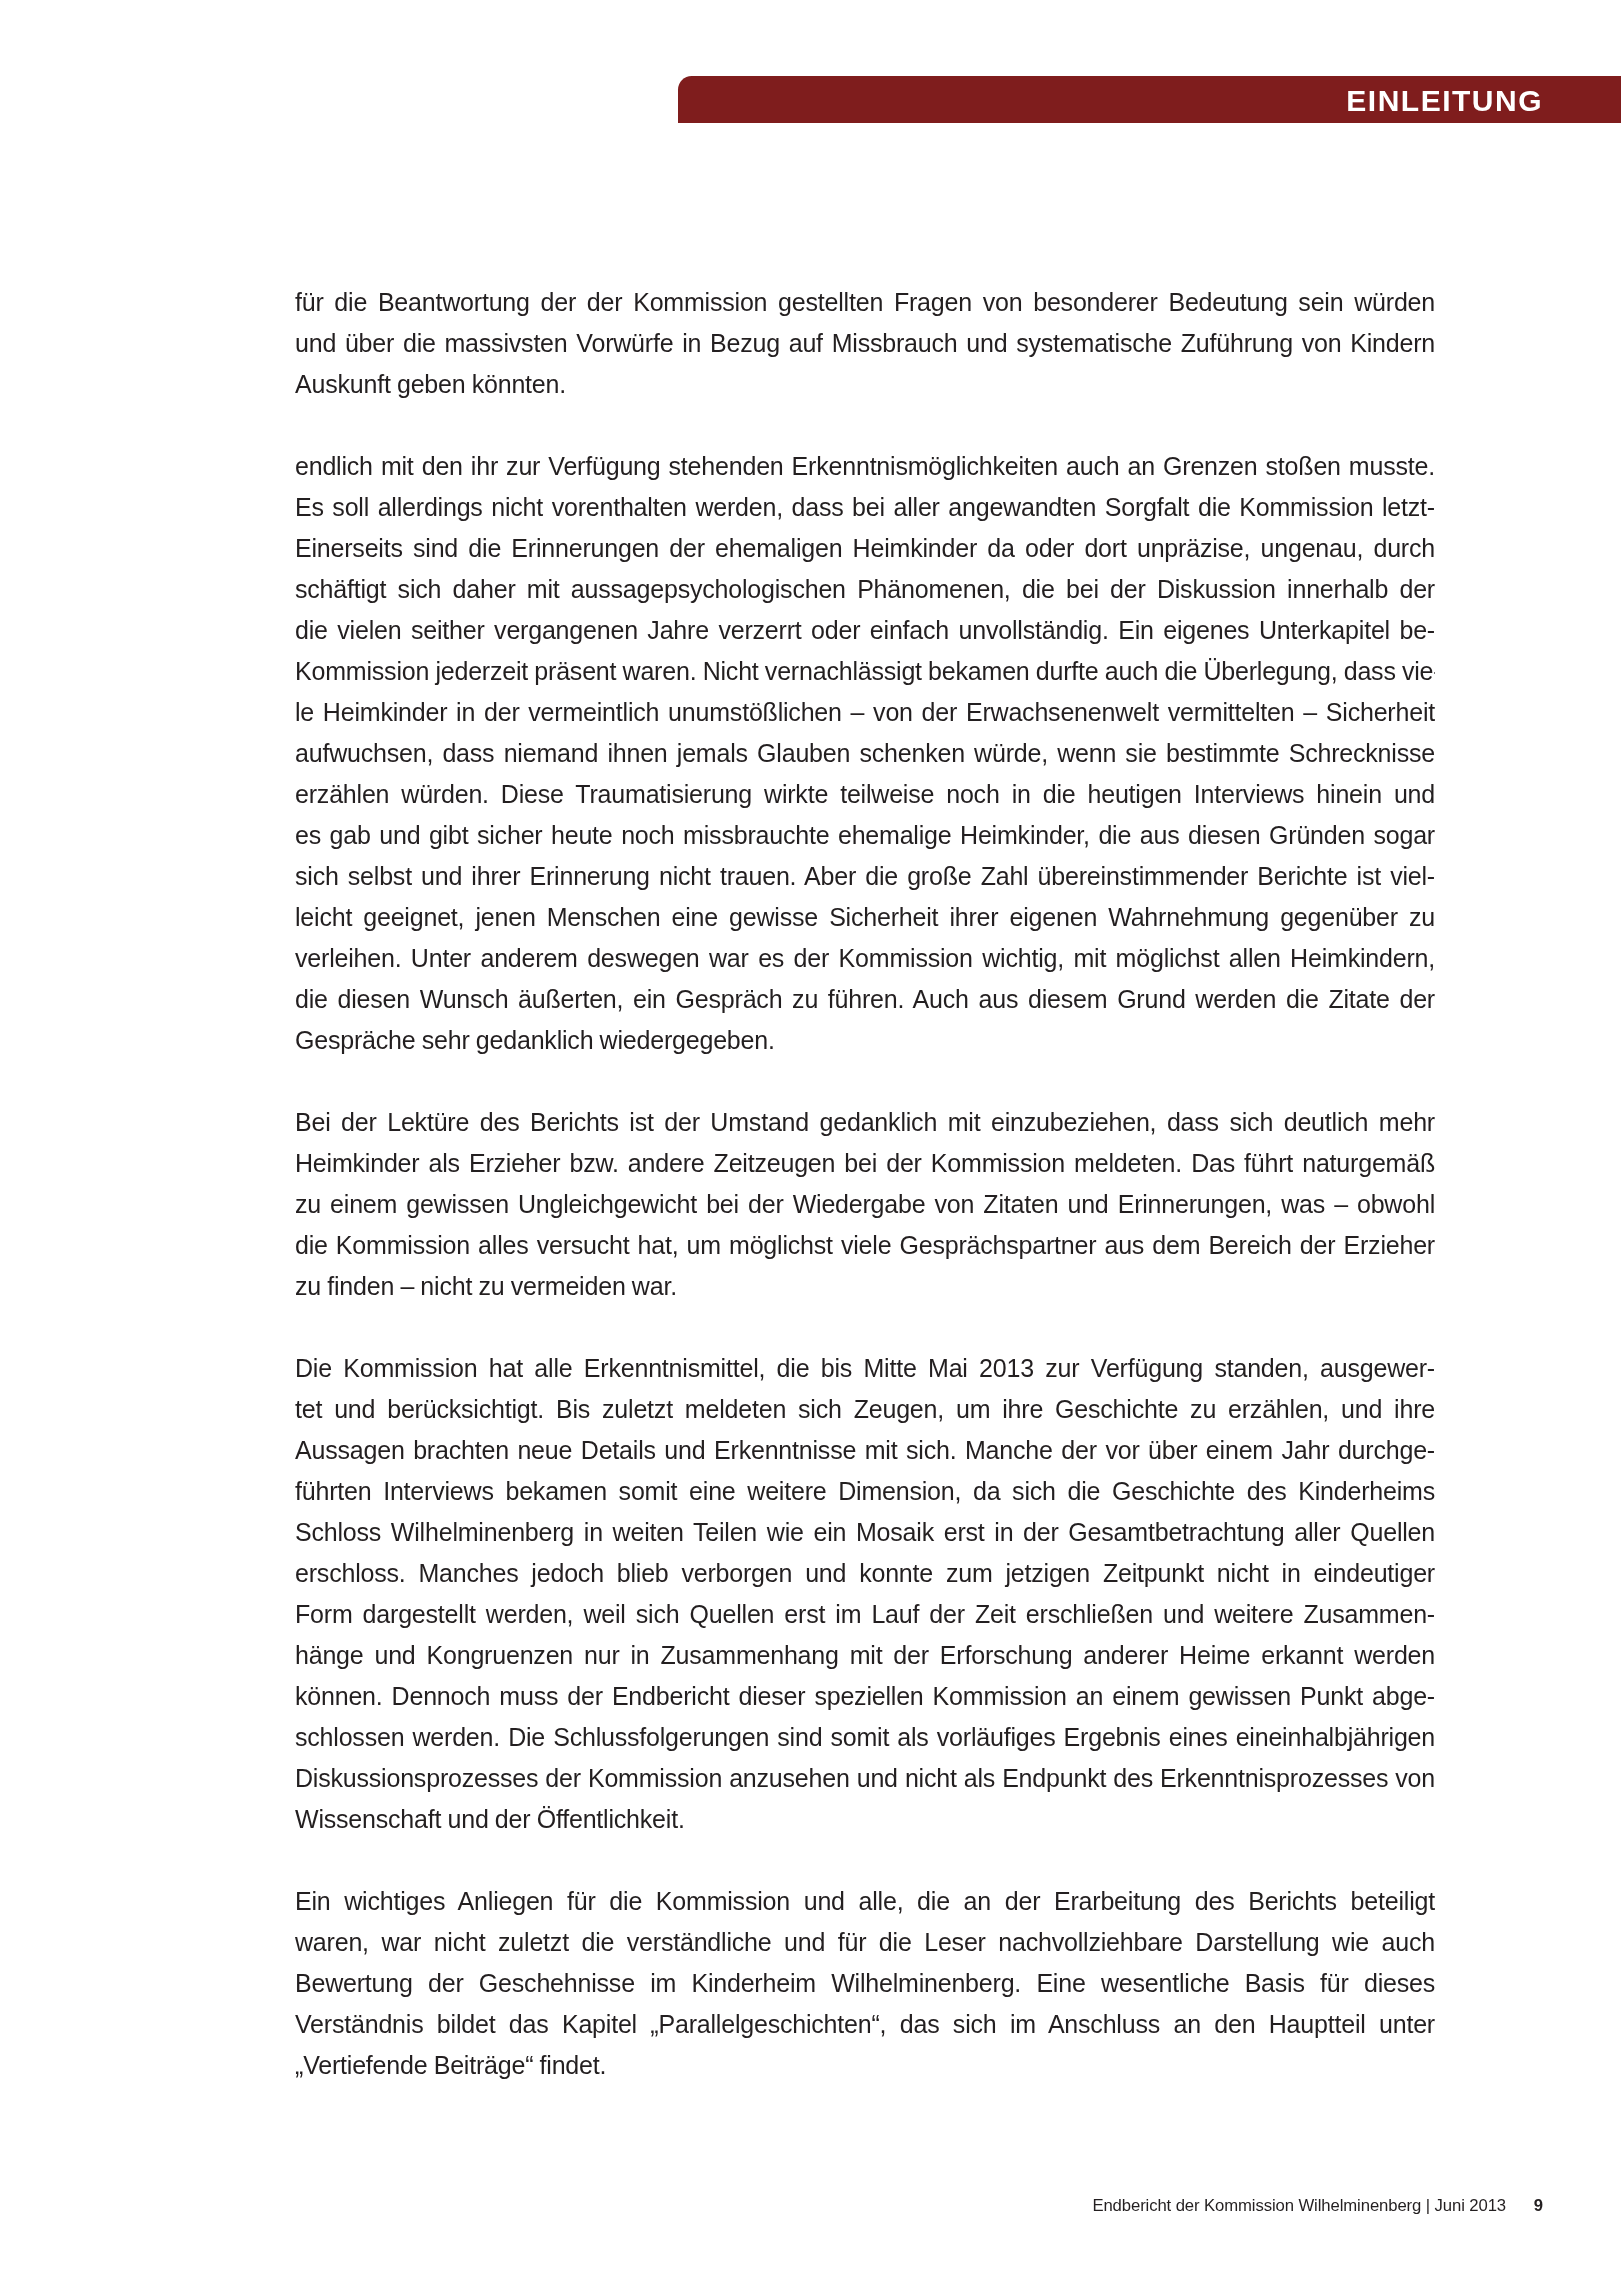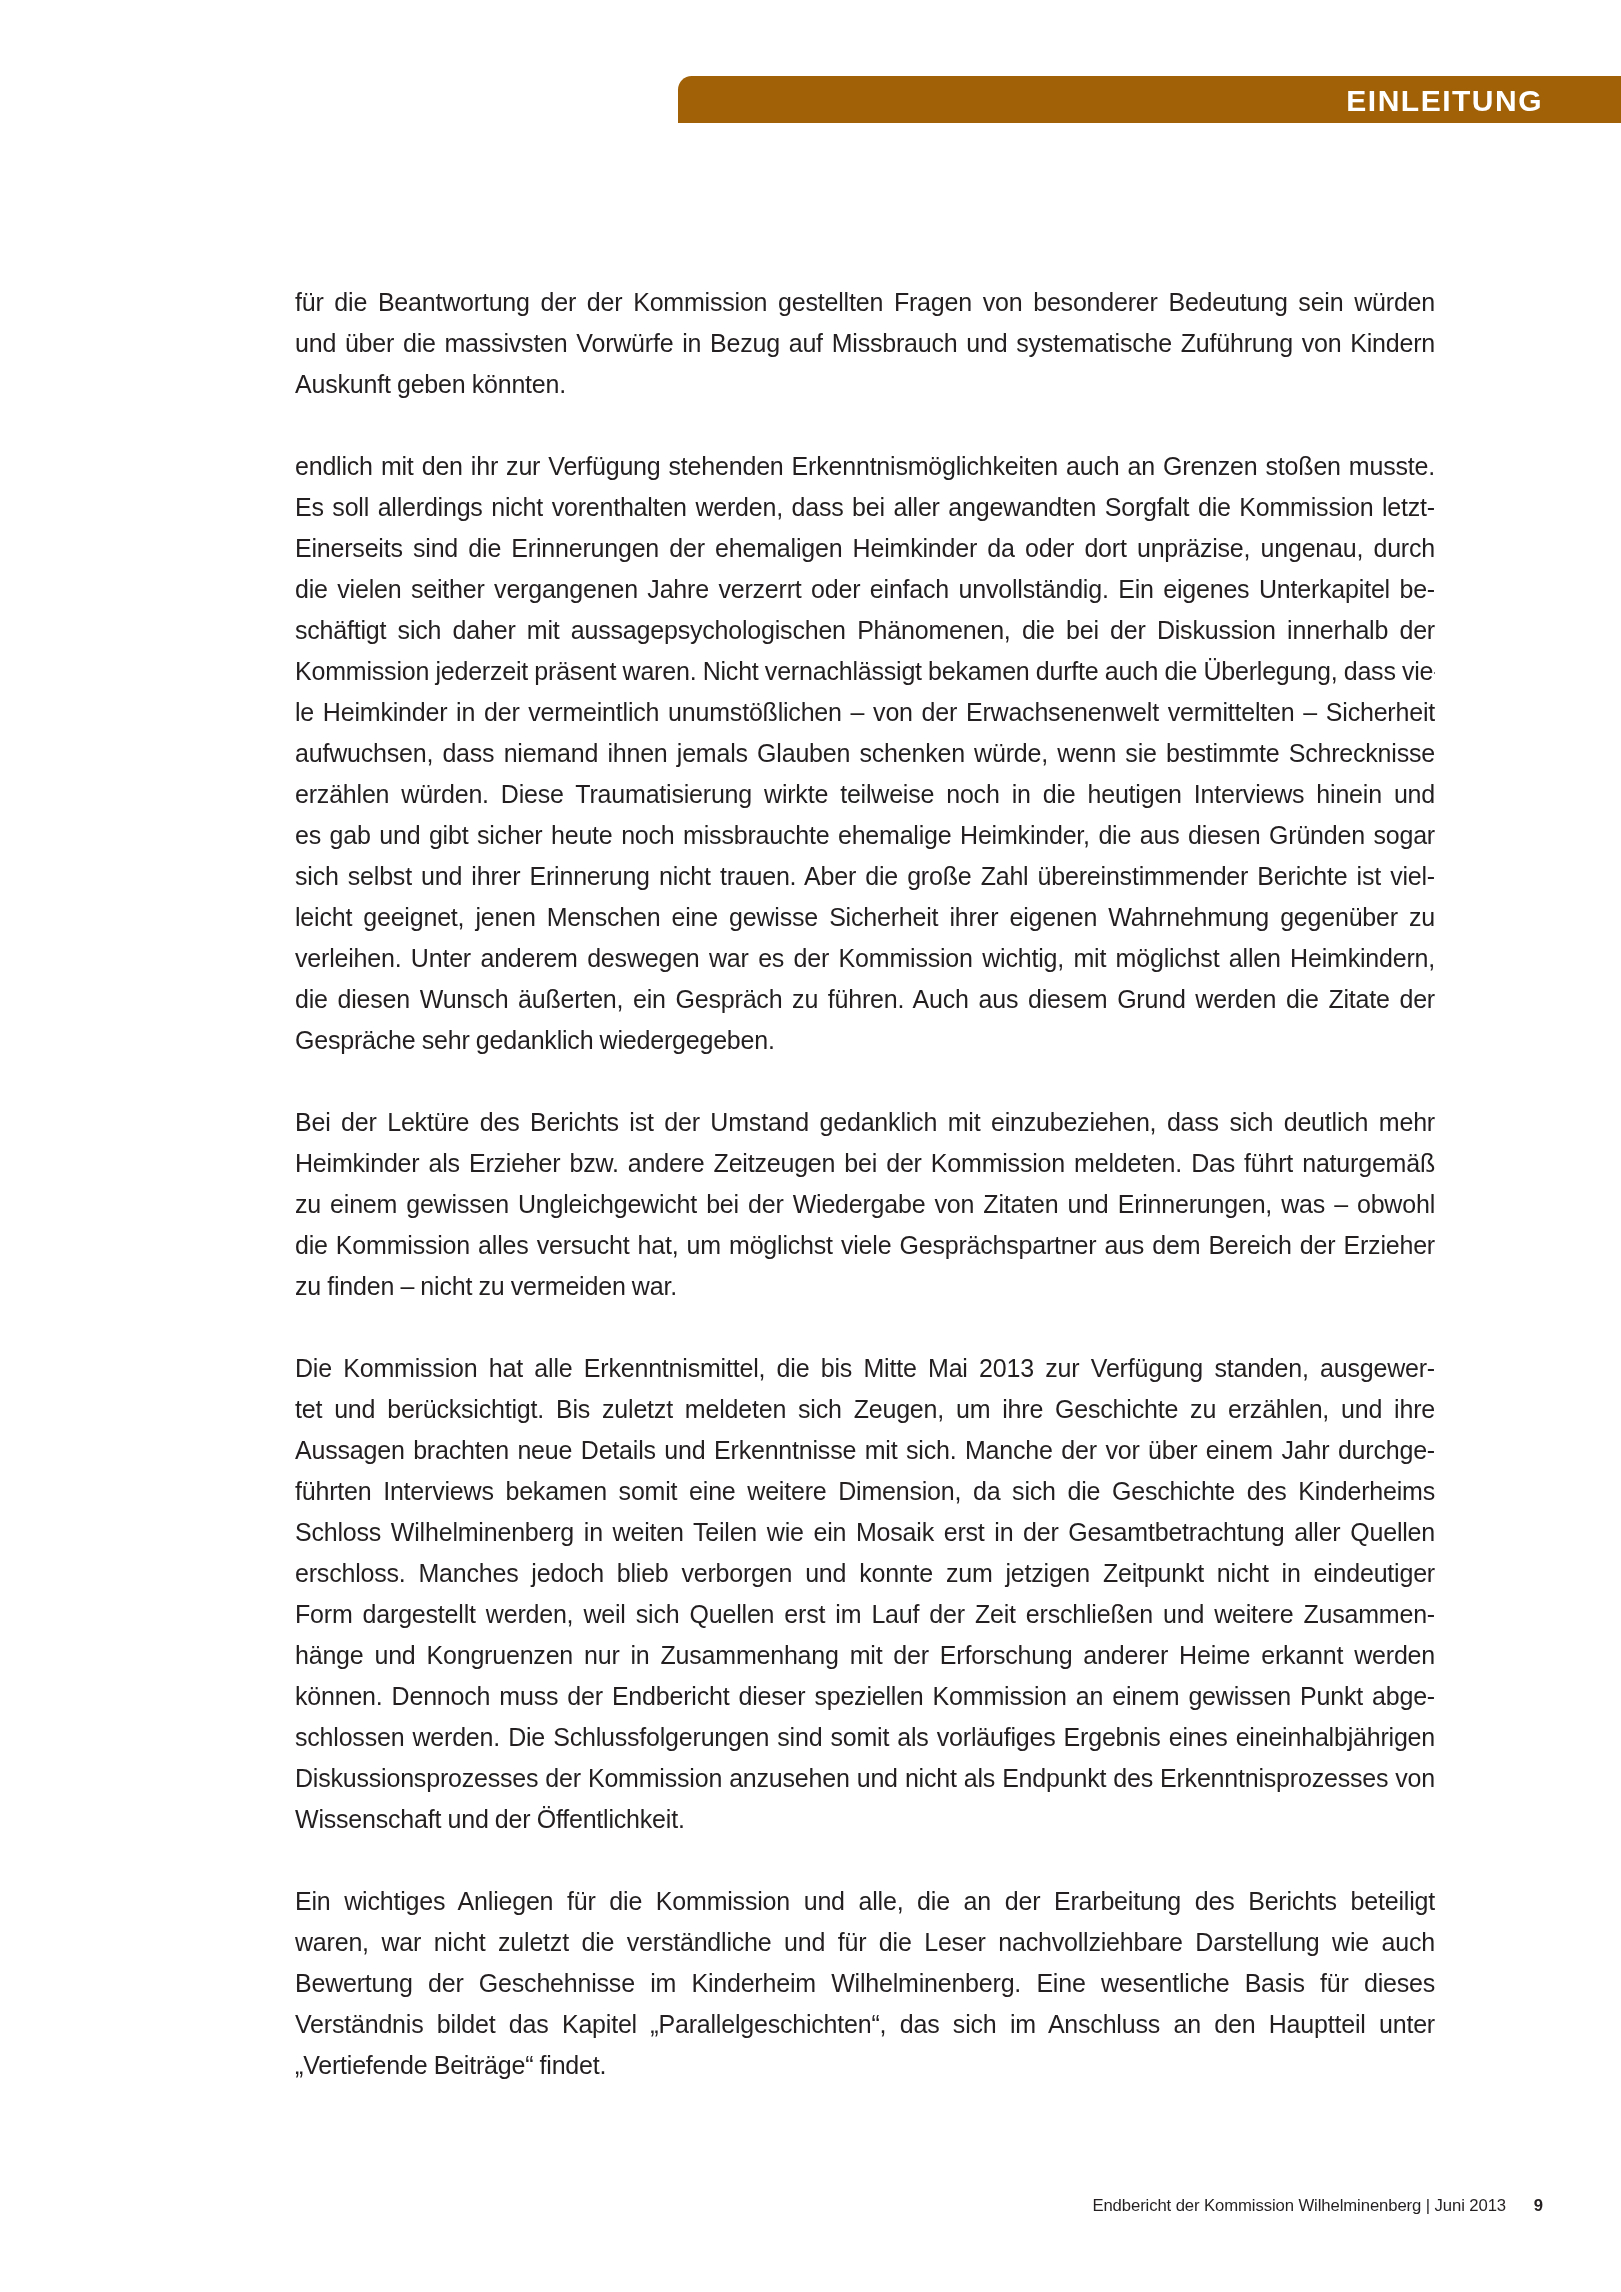--- a/index.html
+++ b/index.html
@@ -14,21 +14,21 @@
       overflow: hidden;
       font-family: "Liberation Sans", "DejaVu Sans", sans-serif;
       color: #231f20;
     }
     .header-bar {
       position: absolute;
       left: 678px;
       top: 76px;
       width: 943px;
       height: 47px;
-      background: #a16207;
+      background: #7f1d1d;
       border-top-left-radius: 13.7px;
       box-sizing: border-box;
     }
     .header-title {
       position: absolute;
       right: 78px;
       top: 0;
       height: 47px;
       line-height: 49px;
       color: #ffffff;
@@ -91,22 +91,22 @@
 <div class="content">
   <p class="para">
       <span class="line">für die Beantwortung der der Kommission gestellten Fragen von besonderer Bedeutung sein würden</span>
       <span class="line">und über die massivsten Vorwürfe in Bezug auf Missbrauch und systematische Zuführung von Kindern</span>
       <span class="line last">Auskunft geben könnten.</span>
     </p>
   <p class="para">
       <span class="line">endlich mit den ihr zur Verfügung stehenden Erkenntnismöglichkeiten auch an Grenzen stoßen musste.</span>
       <span class="line">Es soll allerdings nicht vorenthalten werden, dass bei aller angewandten Sorgfalt die Kommission letzt-</span>
       <span class="line">Einerseits sind die Erinnerungen der ehemaligen Heimkinder da oder dort unpräzise, ungenau, durch</span>
+      <span class="line">schäftigt sich daher mit aussagepsychologischen Phänomenen, die bei der Diskussion innerhalb der</span>
       <span class="line">die vielen seither vergangenen Jahre verzerrt oder einfach unvollständig. Ein eigenes Unterkapitel be-</span>
-      <span class="line">schäftigt sich daher mit aussagepsychologischen Phänomenen, die bei der Diskussion innerhalb der</span>
       <span class="line">Kommission jederzeit präsent waren. Nicht vernachlässigt bekamen durfte auch die Überlegung, dass vie-</span>
       <span class="line">le Heimkinder in der vermeintlich unumstößlichen – von der Erwachsenenwelt vermittelten – Sicherheit</span>
       <span class="line">aufwuchsen, dass niemand ihnen jemals Glauben schenken würde, wenn sie bestimmte Schrecknisse</span>
       <span class="line">erzählen würden. Diese Traumatisierung wirkte teilweise noch in die heutigen Interviews hinein und</span>
       <span class="line">es gab und gibt sicher heute noch missbrauchte ehemalige Heimkinder, die aus diesen Gründen sogar</span>
       <span class="line">sich selbst und ihrer Erinnerung nicht trauen. Aber die große Zahl übereinstimmender Berichte ist viel-</span>
       <span class="line">leicht geeignet, jenen Menschen eine gewisse Sicherheit ihrer eigenen Wahrnehmung gegenüber zu</span>
       <span class="line">verleihen. Unter anderem deswegen war es der Kommission wichtig, mit möglichst allen Heimkindern,</span>
       <span class="line">die diesen Wunsch äußerten, ein Gespräch zu führen. Auch aus diesem Grund werden die Zitate der</span>
       <span class="line last">Gespräche sehr gedanklich wiedergegeben.</span>

